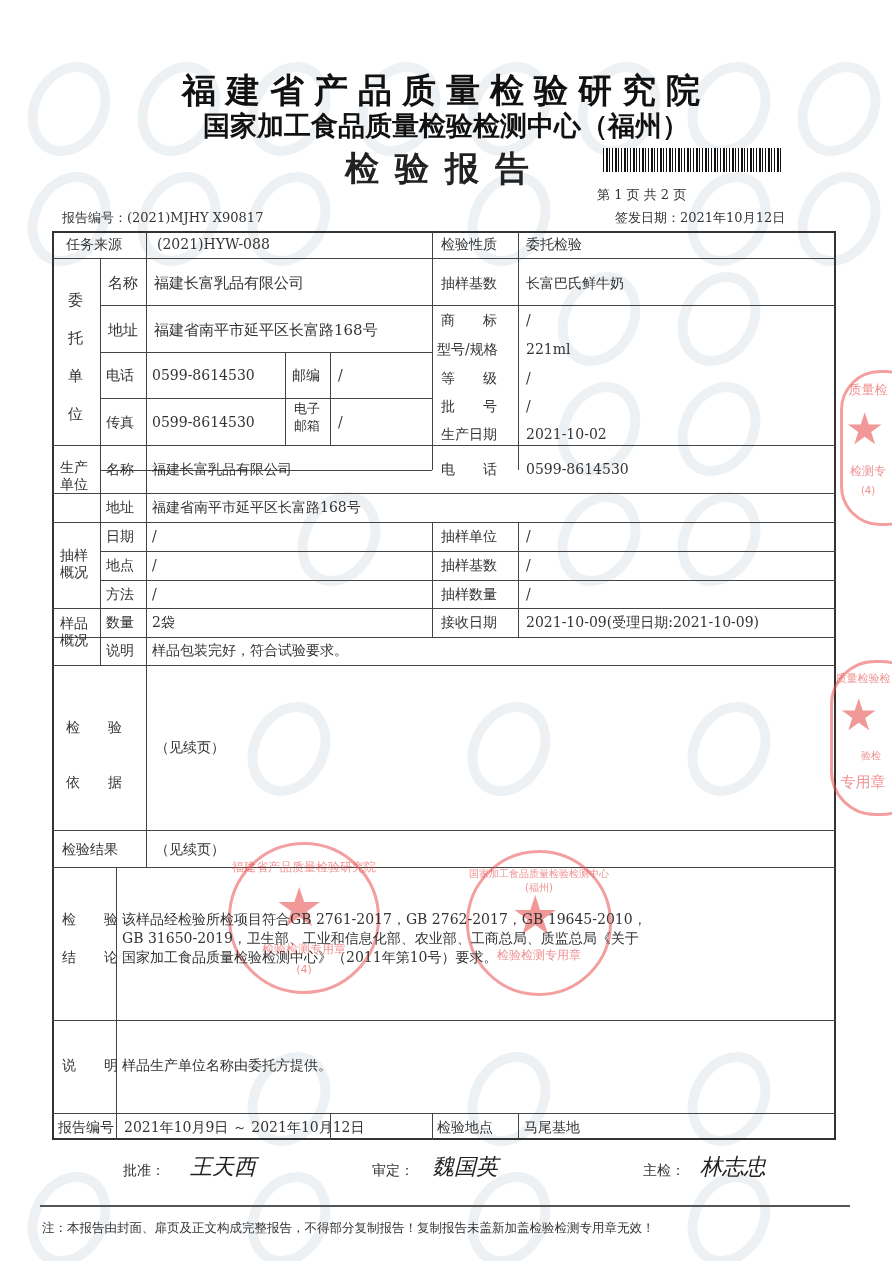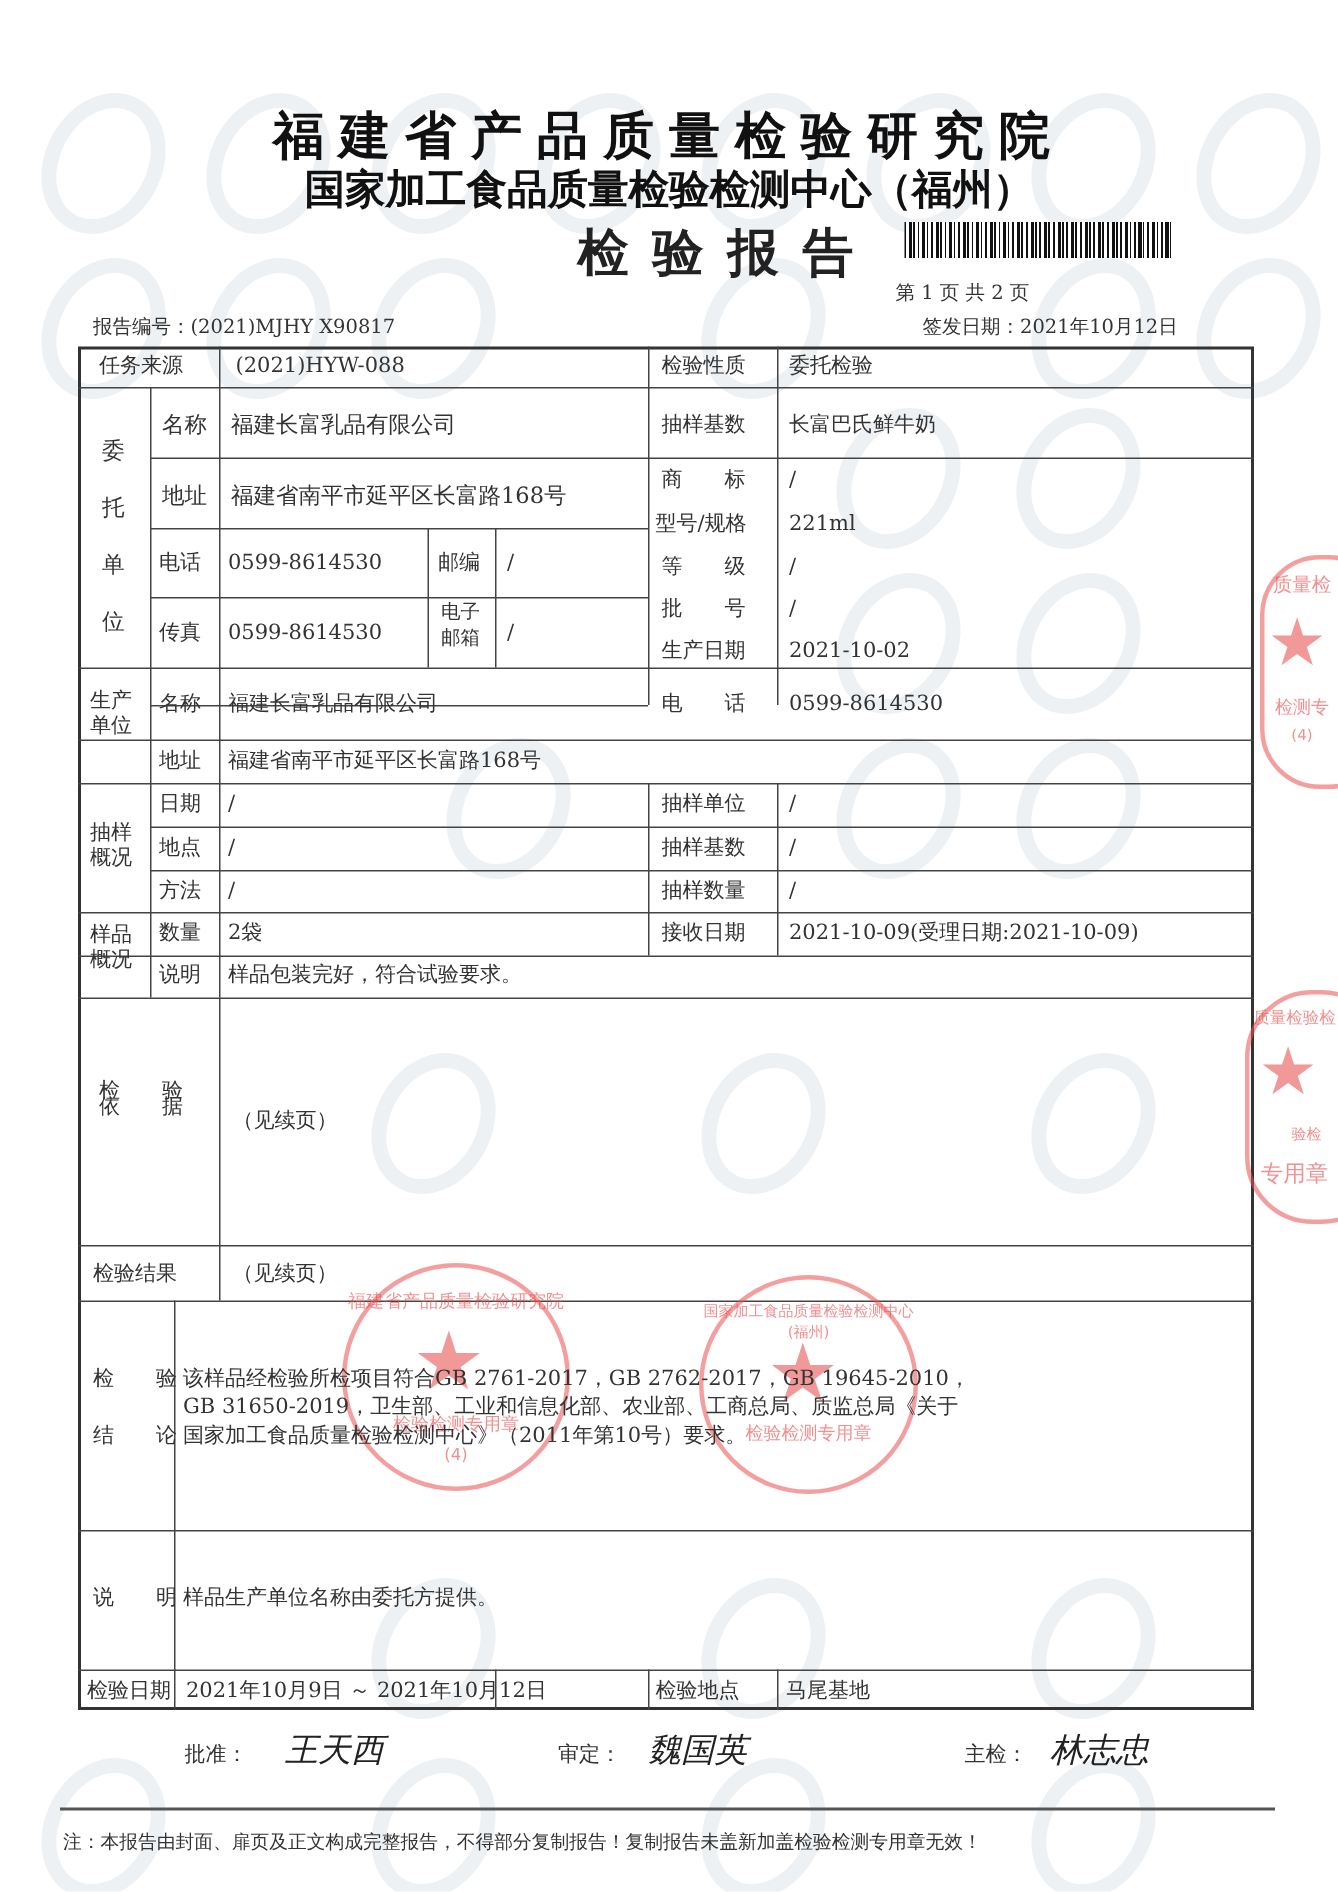--- a/index.html
+++ b/index.html
@@ -5,21 +5,21 @@
   html, body { margin:0; padding:0; }
   body { width:892px; height:1261px; background:#ffffff; position:relative; overflow:hidden;
          font-family:"DejaVu Serif","Liberation Serif",serif; color:#222; }
   .wm { position:absolute; width:58px; height:78px; border:10px solid #e9eef1; border-radius:50%;
         transform:rotate(28deg); opacity:.8; }
   .title1 { position:absolute; top:68px; left:0; width:892px; text-align:center; font-size:34px;
             font-weight:bold; letter-spacing:10px; color:#111; font-family:"DejaVu Sans",sans-serif; }
   .title2 { position:absolute; top:108px; left:0; width:892px; text-align:center; font-size:27px;
             font-weight:bold; color:#111; font-family:Liberation Mono, monospace; }
   .title3 { position:absolute; top:146px; left:345px; font-size:34px; font-weight:bold; letter-spacing:16px; color:#222;
-            font-family:"DejaVu Sans",sans-serif;margin-left:40px; }
+            font-family:"DejaVu Sans",sans-serif; }
   .barcode { position:absolute; top:148px; left:603px; width:178px; height:24px;
              background:repeating-linear-gradient(90deg,#111 0 1px,#fff 1px 3px,#111 3px 5px,#fff 5px 6px,#111 6px 7px,#fff 7px 9px); }
   .meta { position:absolute; font-size:13px; color:#333; }
   .tbl { position:absolute; left:52px; top:231px; width:784px; height:909px; border:2px solid #333; box-sizing:border-box; }
   .h { position:absolute; height:0; border-top:1.5px solid #444; }
   .v { position:absolute; width:0; border-left:1.5px solid #444; }
   .c { position:absolute; font-size:14px; color:#333; white-space:nowrap; line-height:1.1; }
   .stamp { position:absolute; border:3px solid rgba(235,80,80,.55); border-radius:50%; color:rgba(230,70,70,.6);
            text-align:center; font-family:"DejaVu Sans",sans-serif; }
   .star { position:absolute; color:rgba(230,70,70,.55); font-size:54px; line-height:1; }
@@ -178,21 +178,21 @@
 <div class="c" style="left:60px;top:616px">样品</div>
 <div class="c" style="left:60px;top:633px">概况</div>
 <div class="c" style="left:106px;top:615px">数量</div>
 <div class="c" style="left:152px;top:615px">2袋</div>
 <div class="c" style="left:441px;top:615px">接收日期</div>
 <div class="c" style="left:526px;top:615px">2021-10-09(受理日期:2021-10-09)</div>
 <div class="c" style="left:106px;top:643px">说明</div>
 <div class="c" style="left:152px;top:643px">样品包装完好，符合试验要求。</div>
 
 <div class="c" style="left:66px;top:720px">检　　验</div>
-<div class="c" style="left:66px;top:731px">依　　据</div>
+<div class="c" style="left:66px;top:775px">依　　据</div>
 <div class="c" style="left:155px;top:740px">（见续页）</div>
 
 <div class="c" style="left:62px;top:842px">检验结果</div>
 <div class="c" style="left:155px;top:842px">（见续页）</div>
 
 <div class="stamp" style="left:228px;top:842px;width:146px;height:146px">
   <div style="position:absolute;top:14px;left:0;width:100%;font-size:12px">福建省产品质量检验研究院</div>
   <div class="star" style="left:44px;top:36px">★</div>
   <div style="position:absolute;top:96px;left:0;width:100%;font-size:12px">检验检测专用章</div>
   <div style="position:absolute;top:118px;left:0;width:100%;font-size:11px">(4)</div>
@@ -217,21 +217,21 @@
 
 <div class="c" style="left:62px;top:912px">检　　验</div>
 <div class="c" style="left:62px;top:950px">结　　论</div>
 <div class="c" style="left:122px;top:912px">该样品经检验所检项目符合GB 2761-2017，GB 2762-2017，GB 19645-2010，</div>
 <div class="c" style="left:122px;top:931px">GB 31650-2019，卫生部、工业和信息化部、农业部、工商总局、质监总局《关于</div>
 <div class="c" style="left:122px;top:950px">国家加工食品质量检验检测中心》（2011年第10号）要求。</div>
 
 <div class="c" style="left:62px;top:1058px">说　　明</div>
 <div class="c" style="left:122px;top:1058px">样品生产单位名称由委托方提供。</div>
 
-<div class="c" style="left:58px;top:1120px">检验日期</div>
+<div class="c" style="left:58px;top:1120px">报告编号</div>
 <div class="c" style="left:124px;top:1120px">2021年10月9日  ～ 2021年10月12日</div>
 <div class="c" style="left:437px;top:1120px">检验地点</div>
 <div class="c" style="left:524px;top:1120px">马尾基地</div>
 
 <div class="c" style="left:123px;top:1163px">批准：</div>
 <div class="sig" style="left:190px;top:1152px">王天西</div>
 <div class="c" style="left:372px;top:1163px">审定：</div>
 <div class="sig" style="left:432px;top:1152px">魏国英</div>
 <div class="c" style="left:643px;top:1163px">主检：</div>
 <div class="sig" style="left:700px;top:1152px">林志忠</div>

